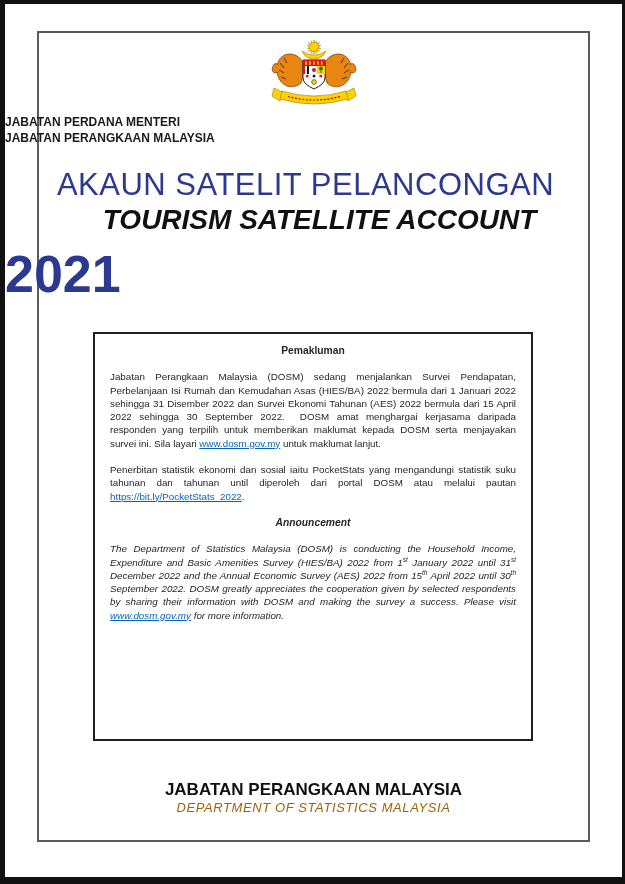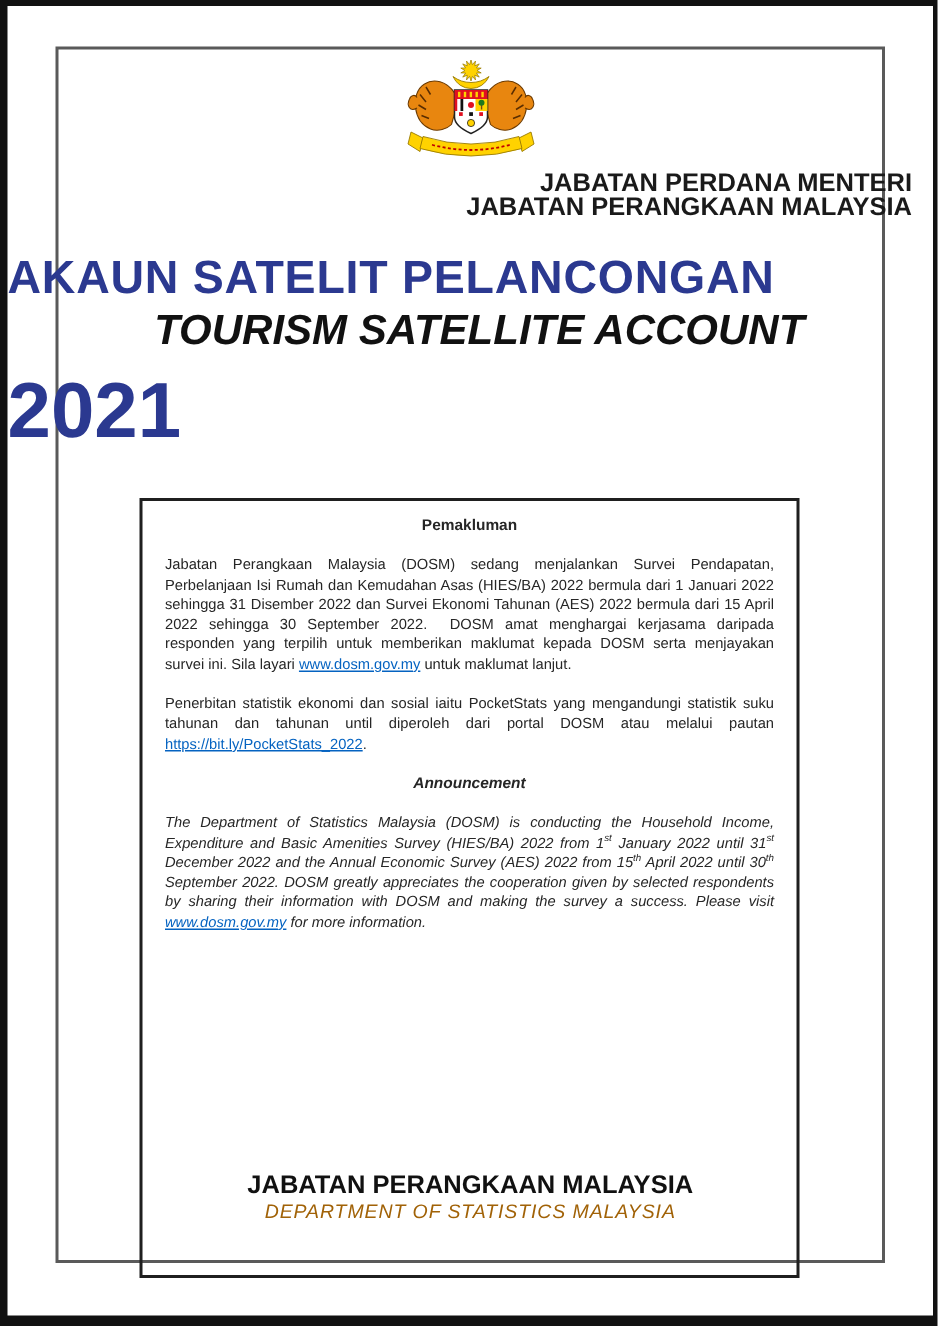--- a/index.html
+++ b/index.html
@@ -10,40 +10,40 @@
   .page {
     position:absolute; left:5px; top:4px; right:3px; bottom:7px;
     background:#ffffff;
   }
   .page-border {
     position:absolute; left:32px; top:27px; width:553px; height:811px;
     box-sizing:border-box; border:2px solid #5a5a5a;
   }
   .crest { position:absolute; left:0; right:0; top:34px; text-align:center; }
   .hdr {
-    position:absolute; left:0; right:14px; top:110px; text-align:right;
-    font-weight:bold; font-size:17px; line-height:16px; color:#1a1a1a;
+    position:absolute; left:0; right:14px; top:110px; text-align:left;
+    font-weight:bold; font-size:12px; line-height:16px; color:#1a1a1a;
   }
   .title-my {
-    position:absolute; left:0; right:16px; top:163px; text-align:left;
-    font-weight:bold; font-size:31px; line-height:36px; letter-spacing:0.5px;
+    position:absolute; left:0; right:16px; top:163px; text-align:center;
+    font-weight:normal; font-size:31px; line-height:36px; letter-spacing:0.5px;
     color:var(--title-blue,#2b3990);
   }
   .title-en {
     position:absolute; left:12px; right:0; top:199px; text-align:center;
     font-weight:bold; font-style:italic; font-size:28px; line-height:34px;
     color:#111111;
   }
   .year {
     position:absolute; left:0; right:0; top:240px; 
     font-weight:bold; font-size:52px; line-height:60px;
     color:var(--title-blue,#2b3990);
   }
   .notice {
-    position:absolute; left:88px; top:328px; width:440px; height:520px;
+    position:absolute; left:88px; top:328px; width:440px; height:409px;
     box-sizing:border-box; border:2px solid #1f1f1f;
     padding:10px 15px 8px 15px; overflow:hidden;
     font-size:9.8px; line-height:13.3px; color:#262626;
   }
   .nb-heading { margin:0 0 13px 0; text-align:center; font-weight:bold; font-size:10.3px; }
   .nb-heading.it { font-style:italic; }
   .nb-para { margin:0 0 13px 0; text-align:justify; }
   .nb-para.it { font-style:italic; }
   .notice p:last-child { margin-bottom:0; }
   .lnk { color:var(--link-blue,#0563c1); text-decoration:underline; cursor:pointer; }

